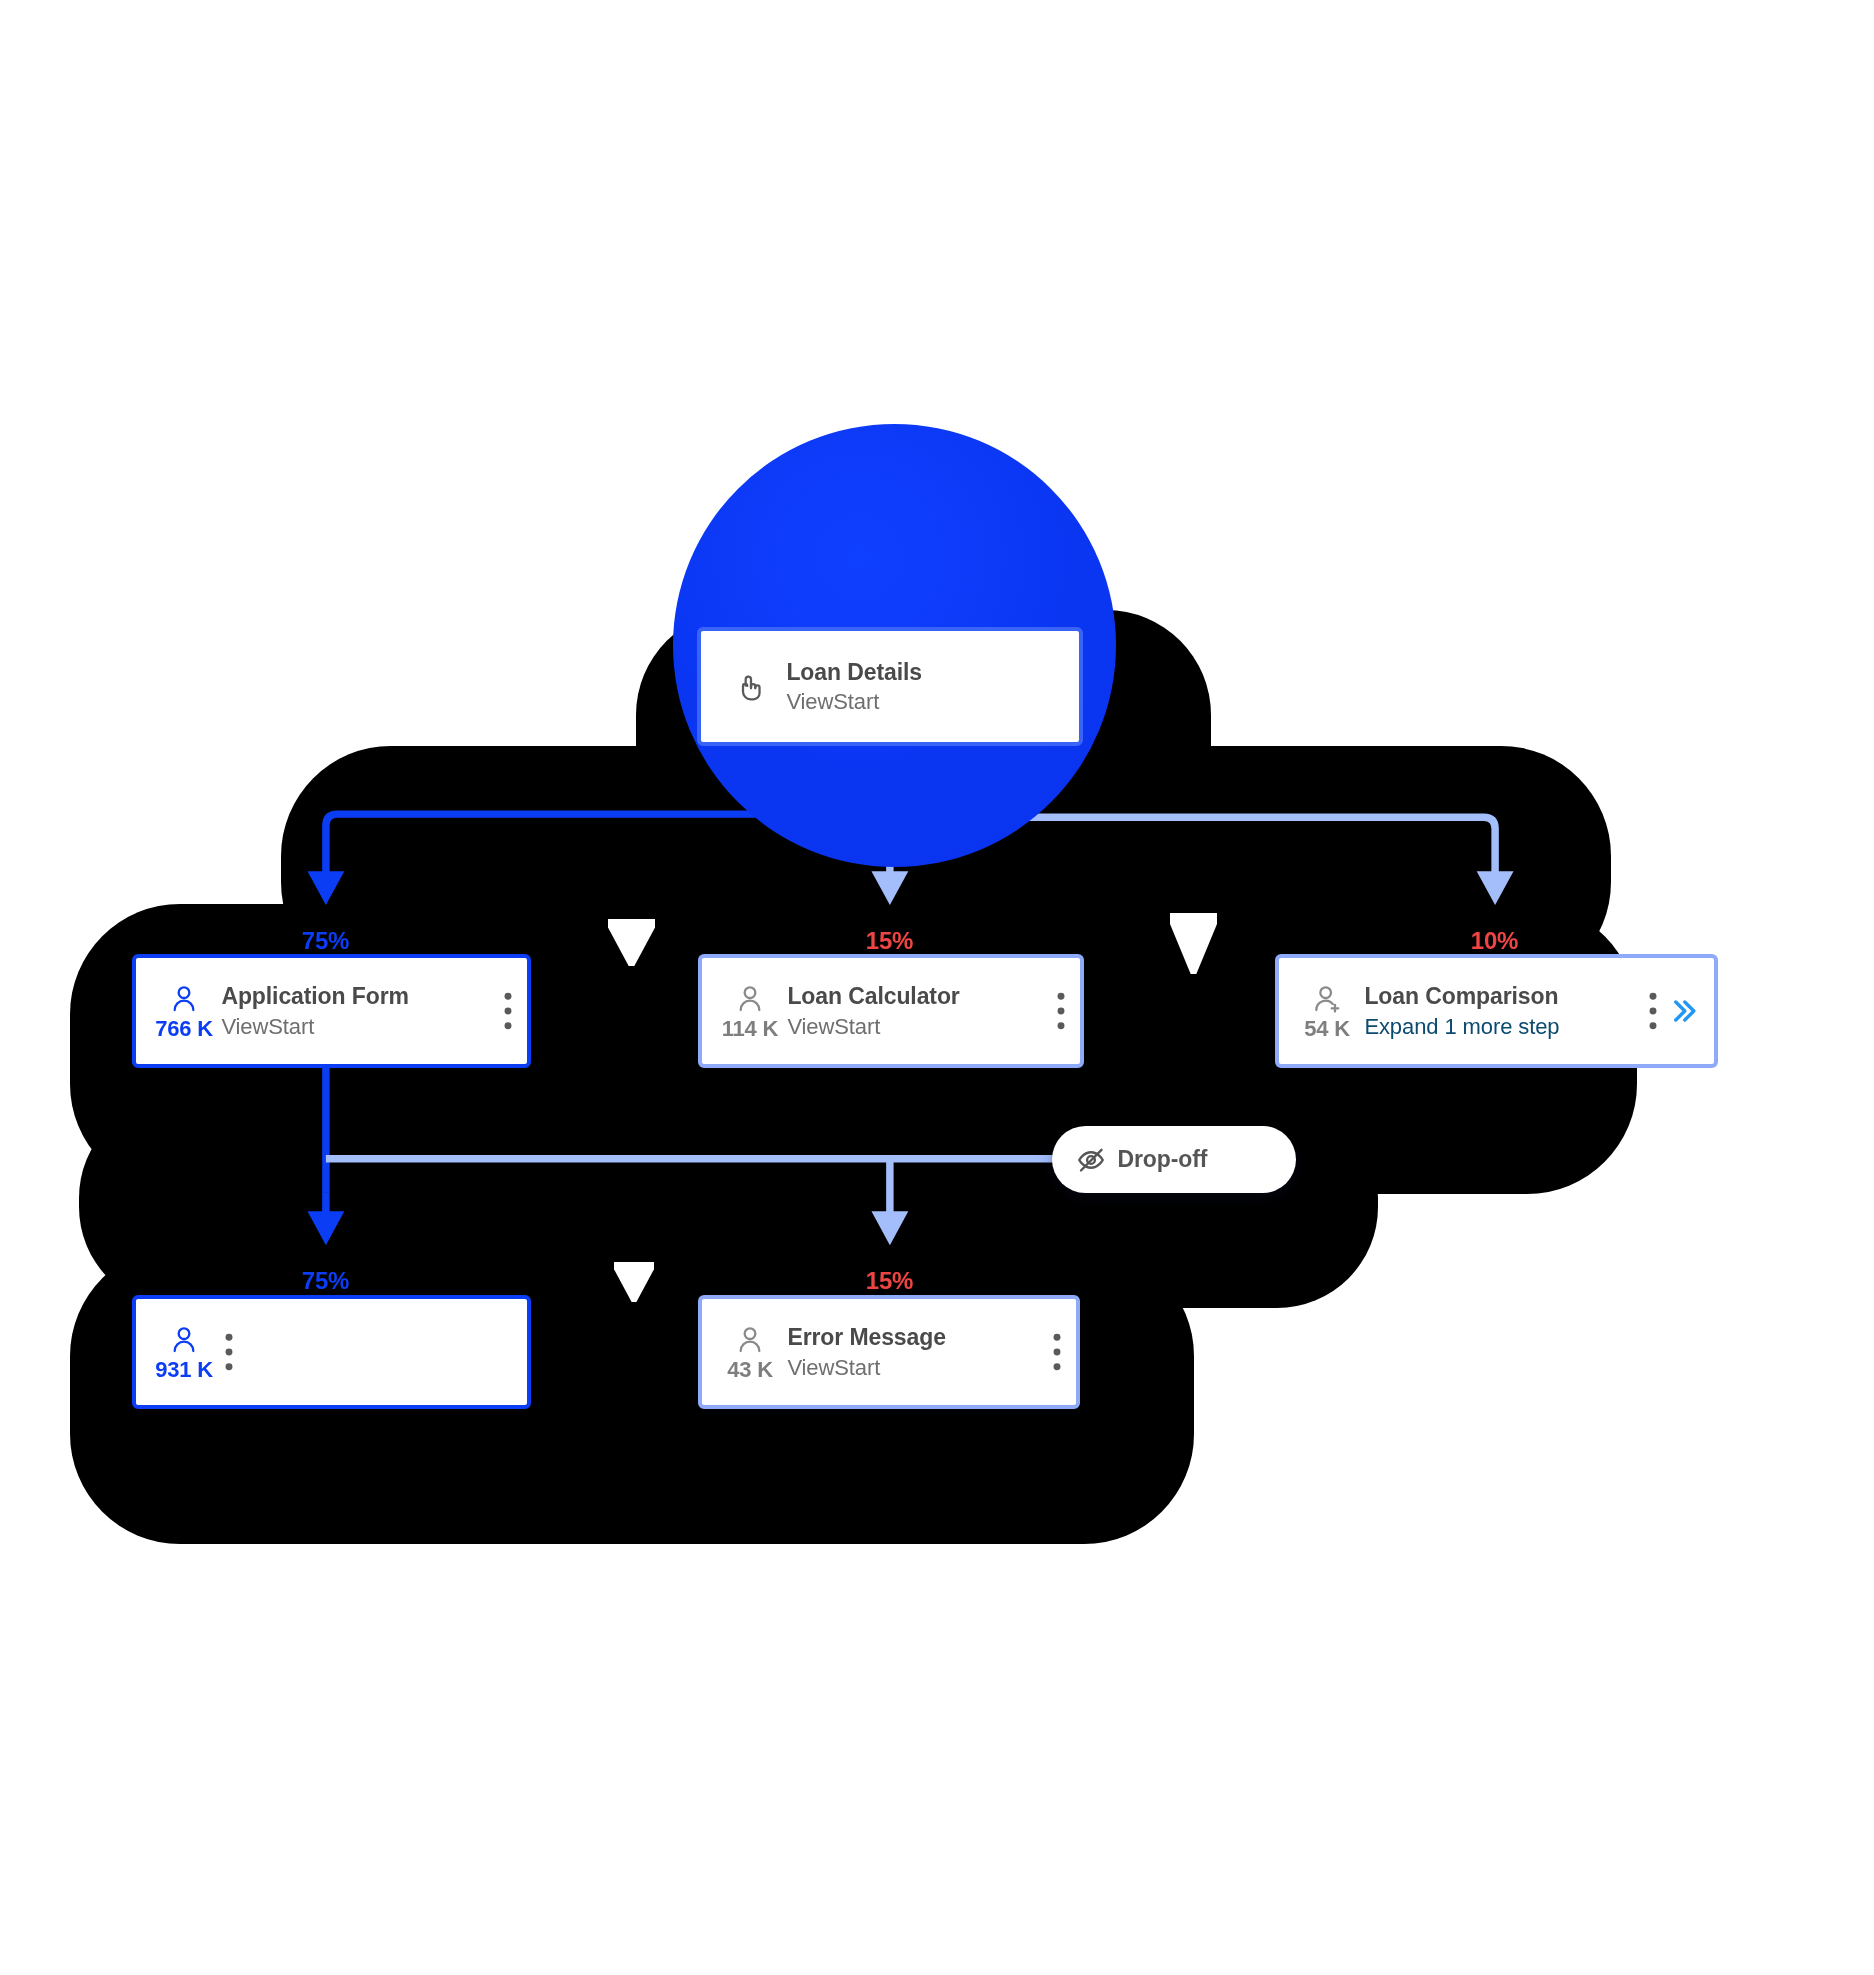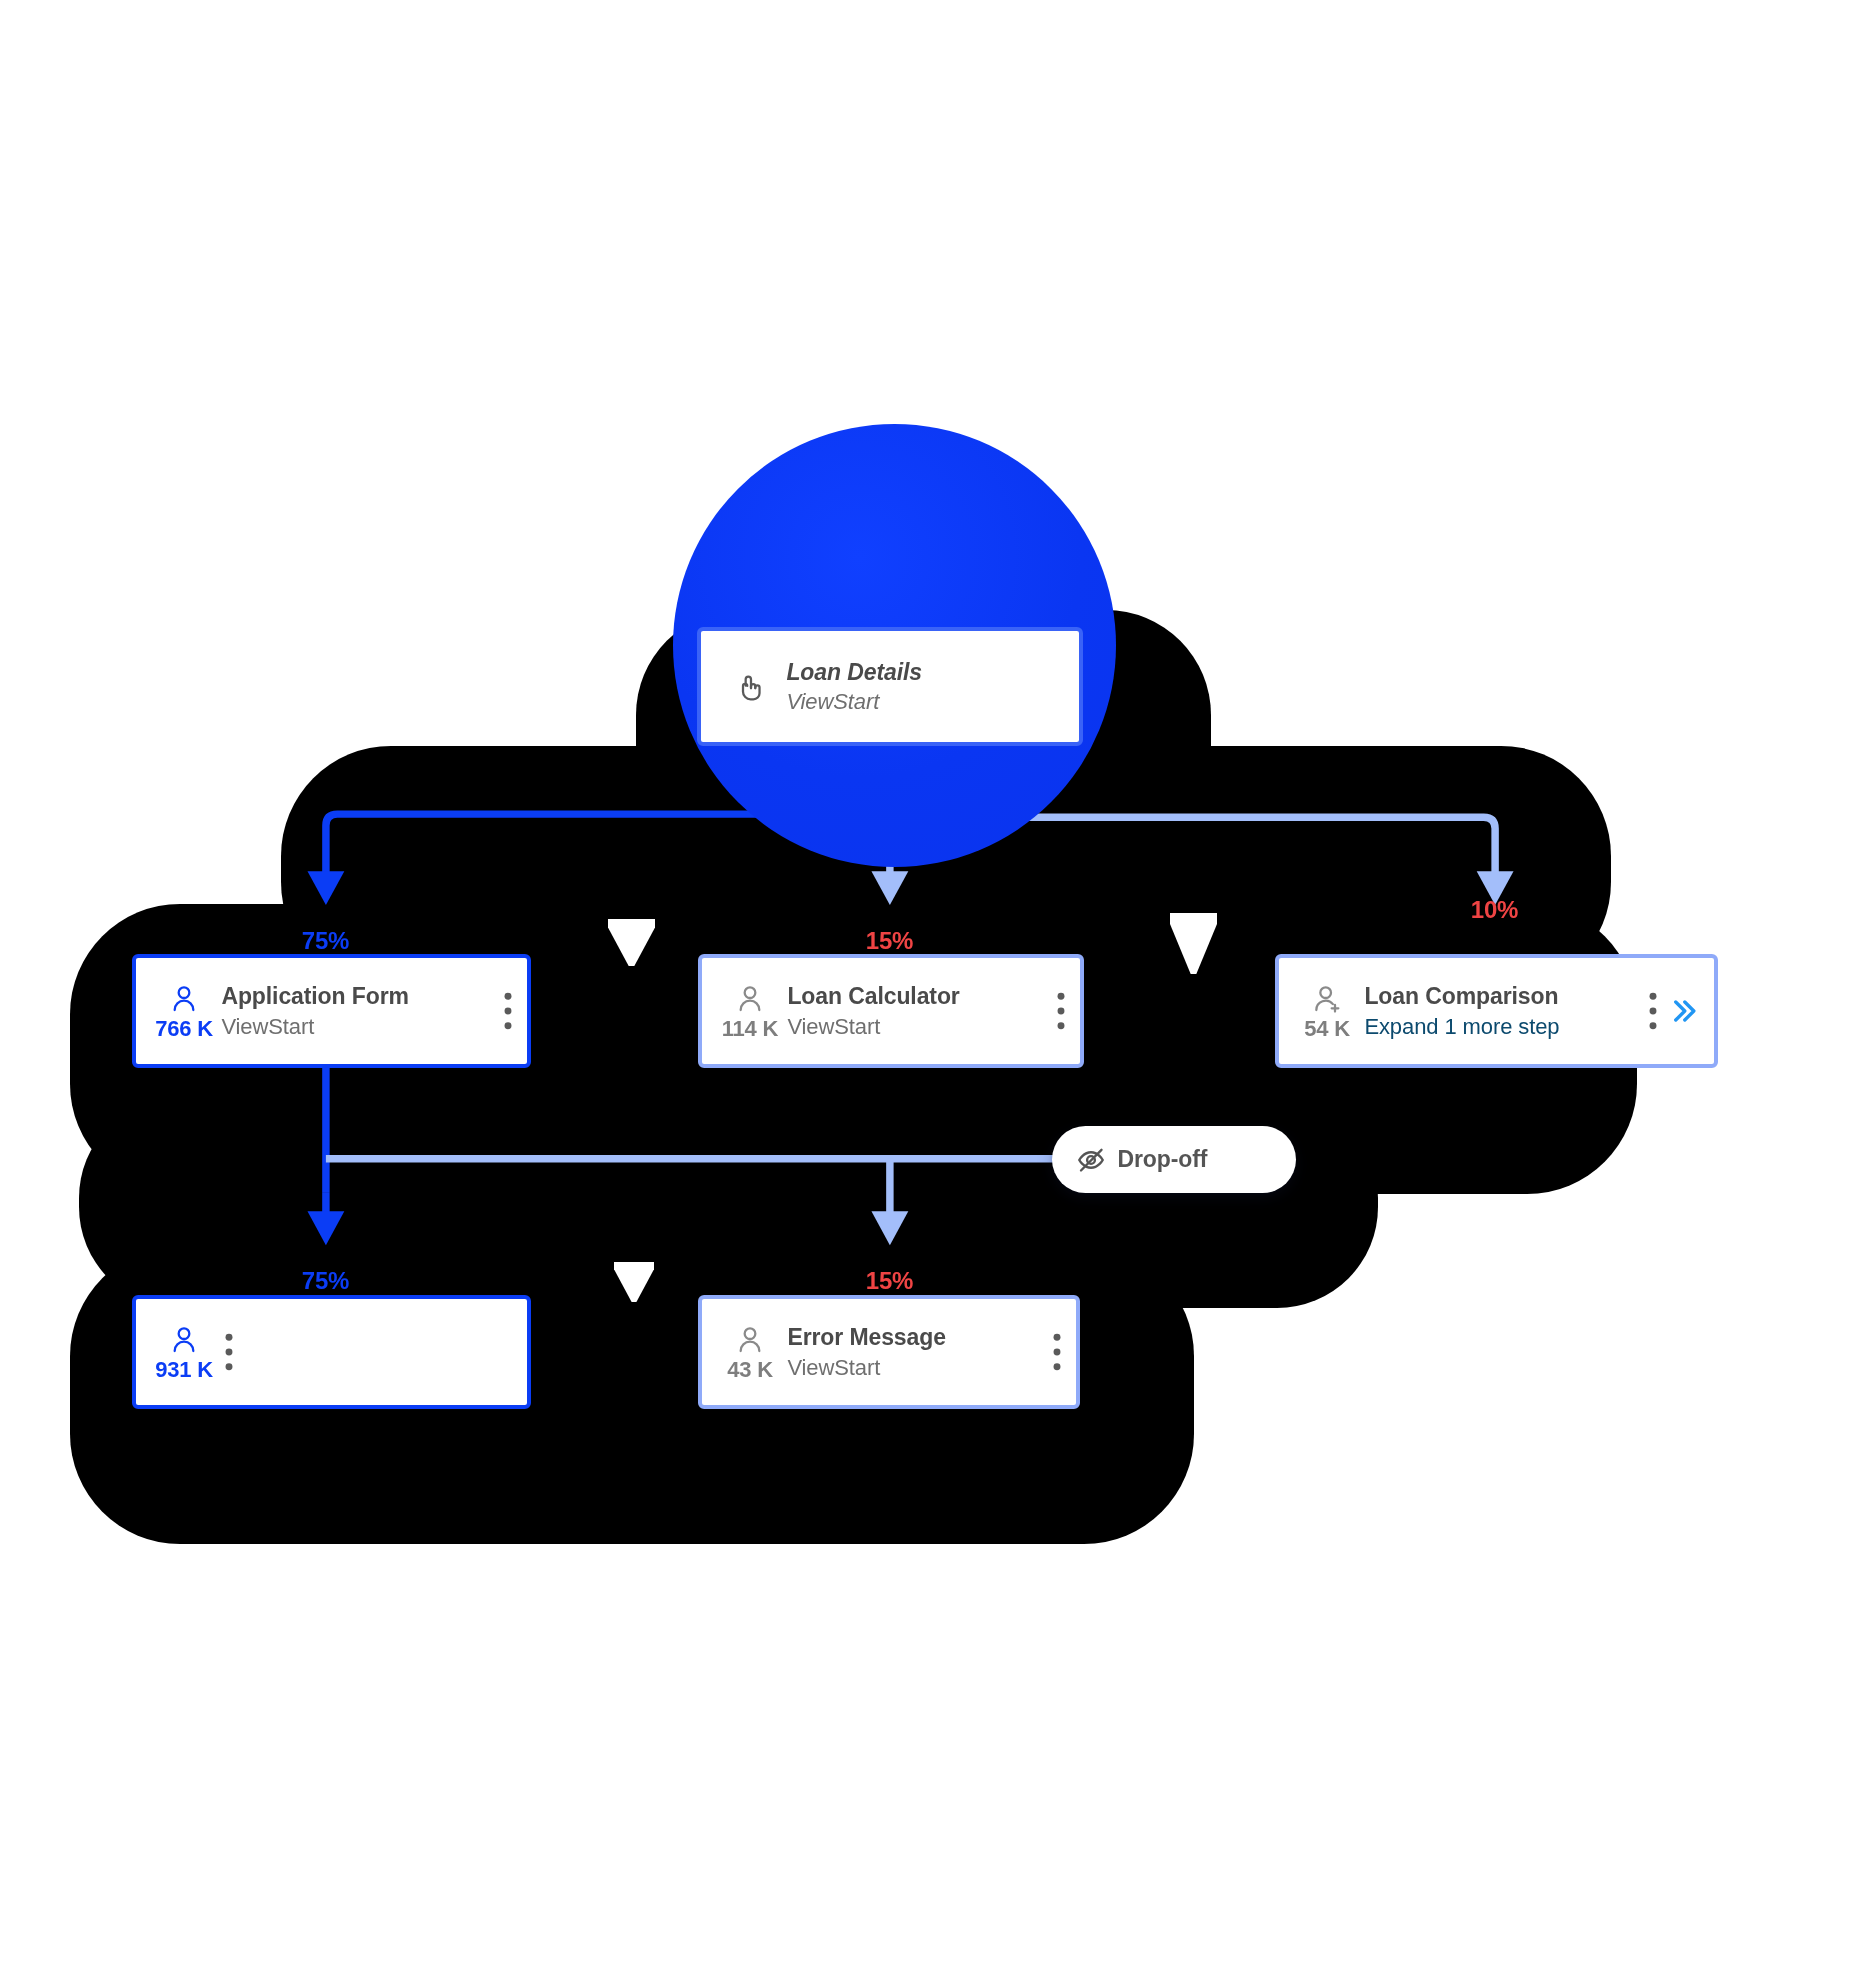--- a/index.html
+++ b/index.html
@@ -23,21 +23,21 @@
   }
 
   
   .card{
     position:absolute;z-index:6;box-sizing:border-box;
     background:#ffffff;border-radius:6.1px;
     display:flex;align-items:center;
   }
   .card.strong{border:4.8px solid #0B3DF5;}
   .card.soft{border:4.8px solid #8FAAF9;}
-  .card.root{border:4.8px solid #3A63F7;font-style:italic;}
+  .card.root{border:4.8px solid #3A63F7;}
 
   .card-inner{display:flex;align-items:stretch;width:100%;height:100%;padding:0 15px;box-sizing:border-box;}
 
   .ic-col{width:66px;display:flex;flex-direction:column;align-items:center;justify-content:center;gap:3.5px;flex:none;}
   .ic-col.rootcol{width:66px;justify-content:center;}
   .ic{width:32px;height:32px;display:block;}
   .metric{font-size:22px;font-weight:bold;letter-spacing:-0.2px;line-height:1;}
   .metric.blue{color:#0B3DF5;}
   .metric.grey{color:#7E7E7E;}
 
@@ -121,21 +121,21 @@
     <polygon class="fS" points="700,2760 784,2760 742,2837"></polygon>
 
     <path class="wL" d="M742,2640 L2462,2640"></path>
 
     <path class="wL" d="M2027,2640 L2027,2770"></path>
     <polygon class="fL" points="1985,2760 2069,2760 2027,2837"></polygon>
   </svg>
 
   <div class="pct strong" style="left:264px;top:917px;width:123px;">75%</div>
   <div class="pct soft" style="left:828px;top:917px;width:123px;">15%</div>
-  <div class="pct soft" style="left:1433px;top:886px;width:123px;">10%</div>
+  <div class="pct soft" style="left:1433px;top:917px;width:123px;">10%</div>
 
   <div class="pct strong" style="left:264px;top:1257px;width:123px;">75%</div>
   <div class="pct soft" style="left:828px;top:1257px;width:123px;">15%</div>
 
   <div class="card root" style="left:697px;top:627px;width:386px;height:119px;">
     <div class="card-inner">
       <div class="ic-col rootcol">
         <span>
           <svg class="ic" viewBox="0 0 24 24" fill="none" stroke="#5A5A5A" stroke-width="1.7" stroke-linecap="round" stroke-linejoin="round">
             <path d="M9.5 11V6.2a2 2 0 1 1 4 0V13"></path>

